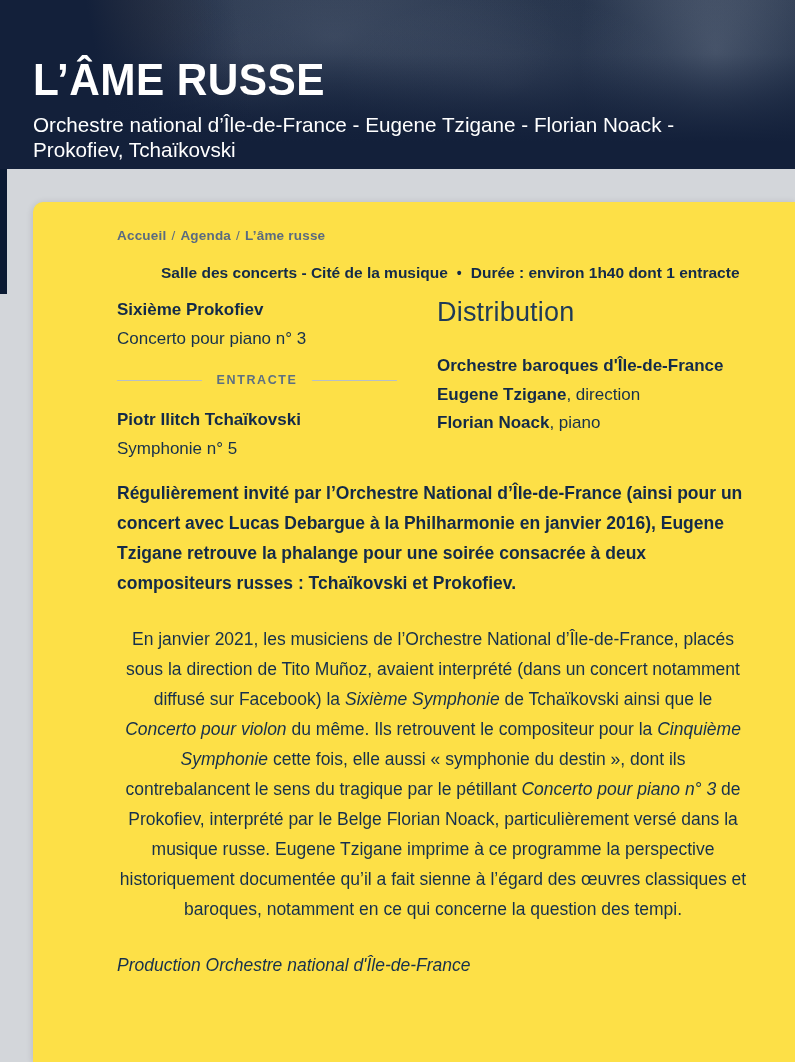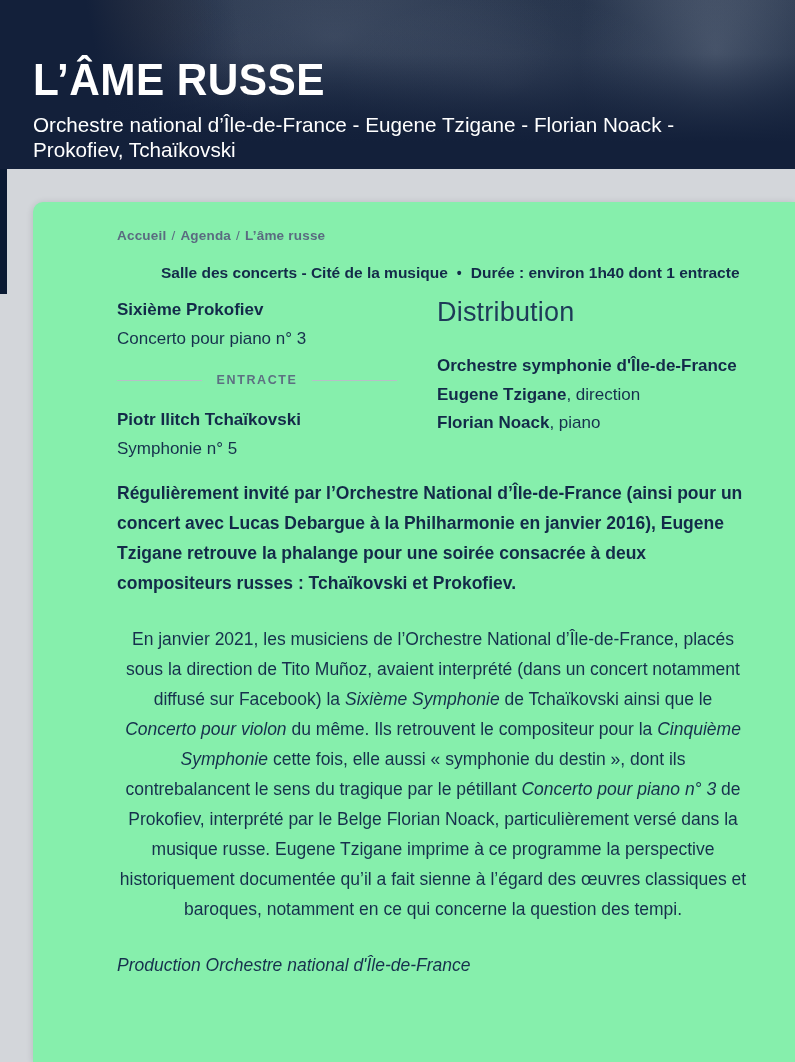--- a/index.html
+++ b/index.html
@@ -33,21 +33,21 @@
     transform:scaleX(.94);transform-origin:left center;white-space:nowrap;
   }
   .hero-subtitle{
     margin:0;color:#ffffff;font-weight:normal;font-size:21px;line-height:25px;
     margin-top:9px;transform:scaleX(.985);transform-origin:left center;
   }
   
   .left-accent{position:absolute;left:0;top:169px;width:7px;height:125px;background:#0b1a33;}
   .card{
     position:absolute;left:33px;top:202px;width:762px;height:860px;
-    background:#86efac;border-top-left-radius:10px;
+    background:#fde047;border-top-left-radius:10px;
     box-shadow:0 1px 7px rgba(20,30,50,.16);
     box-sizing:border-box;padding:26px 48px 0 84px;
   }
   
   .breadcrumb{font-size:13.5px;font-weight:700;color:#5a6b80;letter-spacing:.2px;}
   .breadcrumb .sep{margin:0 5px;font-weight:400;color:#5a6b80;}
   .breadcrumb a{color:#5a6b80;text-decoration:none;cursor:pointer;}
   
   .info-bar{margin-top:21px;font-size:15.5px;font-weight:700;color:#132a49;margin-left:44px;}
   .info-bar .dot{margin:0 9px;font-size:14px;}
@@ -117,21 +117,21 @@
 
       <div class="work">
         <div class="composer">Piotr Ilitch Tchaïkovski</div>
         <div class="wtitle">Symphonie n° 5</div>
       </div>
     </div>
 
     <div class="col-right">
       <h2 class="col-heading">Distribution</h2>
       <div class="performers">
-        <div class="performer"><span class="pname">Orchestre symphonie d'Île-de-France</span><span class="prole"></span></div>
+        <div class="performer"><span class="pname">Orchestre baroques d'Île-de-France</span><span class="prole"></span></div>
         <div class="performer"><span class="pname">Eugene Tzigane</span><span class="prole">, direction</span></div>
         <div class="performer"><span class="pname">Florian Noack</span><span class="prole">, piano</span></div>
       </div>
     </div>
 
   </div>
 
   <div class="desc">
     <p class="intro">Régulièrement invité par l’Orchestre National d’Île-de-France (ainsi pour un concert avec Lucas Debargue à la Philharmonie en janvier 2016), Eugene Tzigane retrouve la phalange pour une soirée consacrée à deux compositeurs russes : Tchaïkovski et Prokofiev.</p>
     <p class="bodytext"><span>En janvier 2021, les musiciens de l’Orchestre National d’Île-de-France, placés sous la direction de Tito Muñoz, avaient interprété (dans un concert notamment diffusé sur Facebook) la </span><i>Sixième Symphonie</i><span> de Tchaïkovski ainsi que le </span><i>Concerto pour violon</i><span> du même. Ils retrouvent le compositeur pour la </span><i>Cinquième Symphonie</i><span> cette fois, elle aussi « symphonie du destin », dont ils contrebalancent le sens du tragique par le pétillant </span><i>Concerto pour piano n° 3</i><span> de Prokofiev, interprété par le Belge Florian Noack, particulièrement versé dans la musique russe. Eugene Tzigane imprime à ce programme la perspective historiquement documentée qu’il a fait sienne à l’égard des œuvres classiques et baroques, notamment en ce qui concerne la question des tempi.</span></p>

